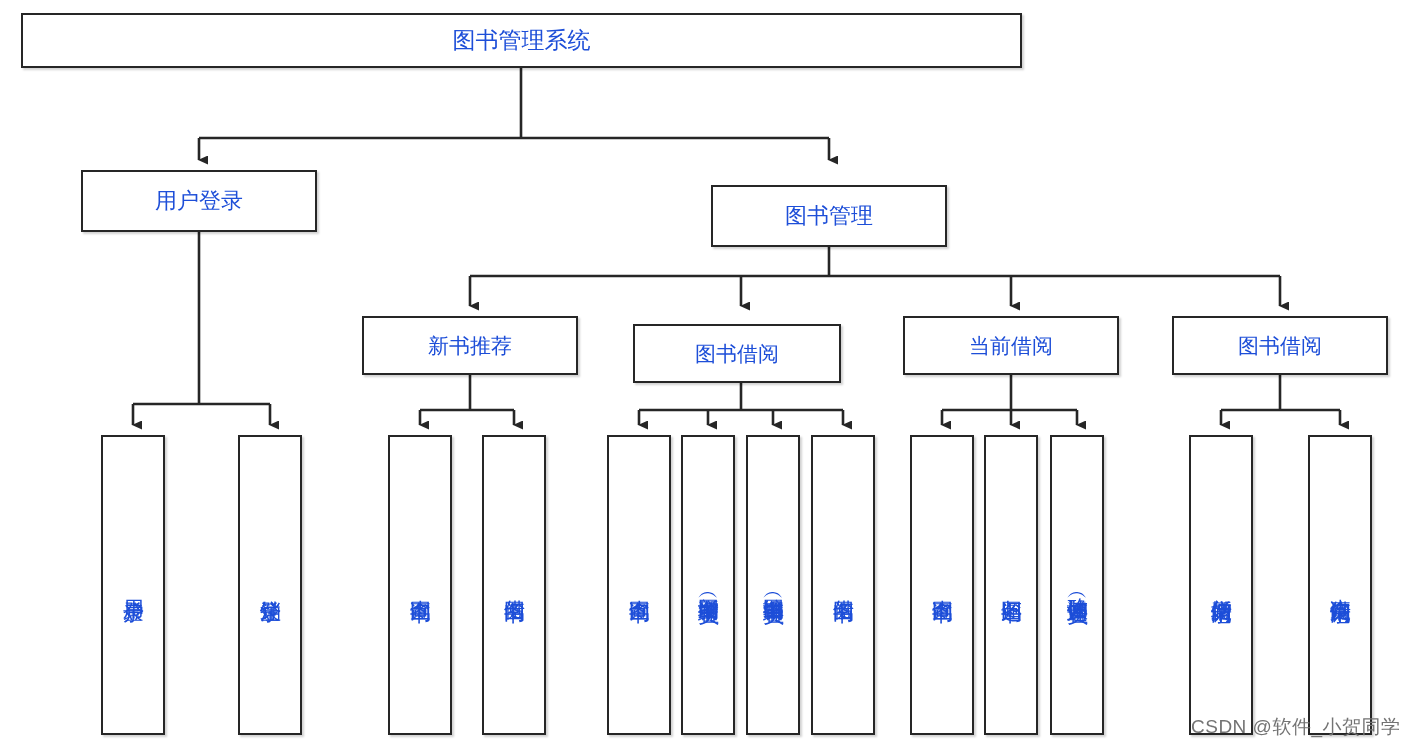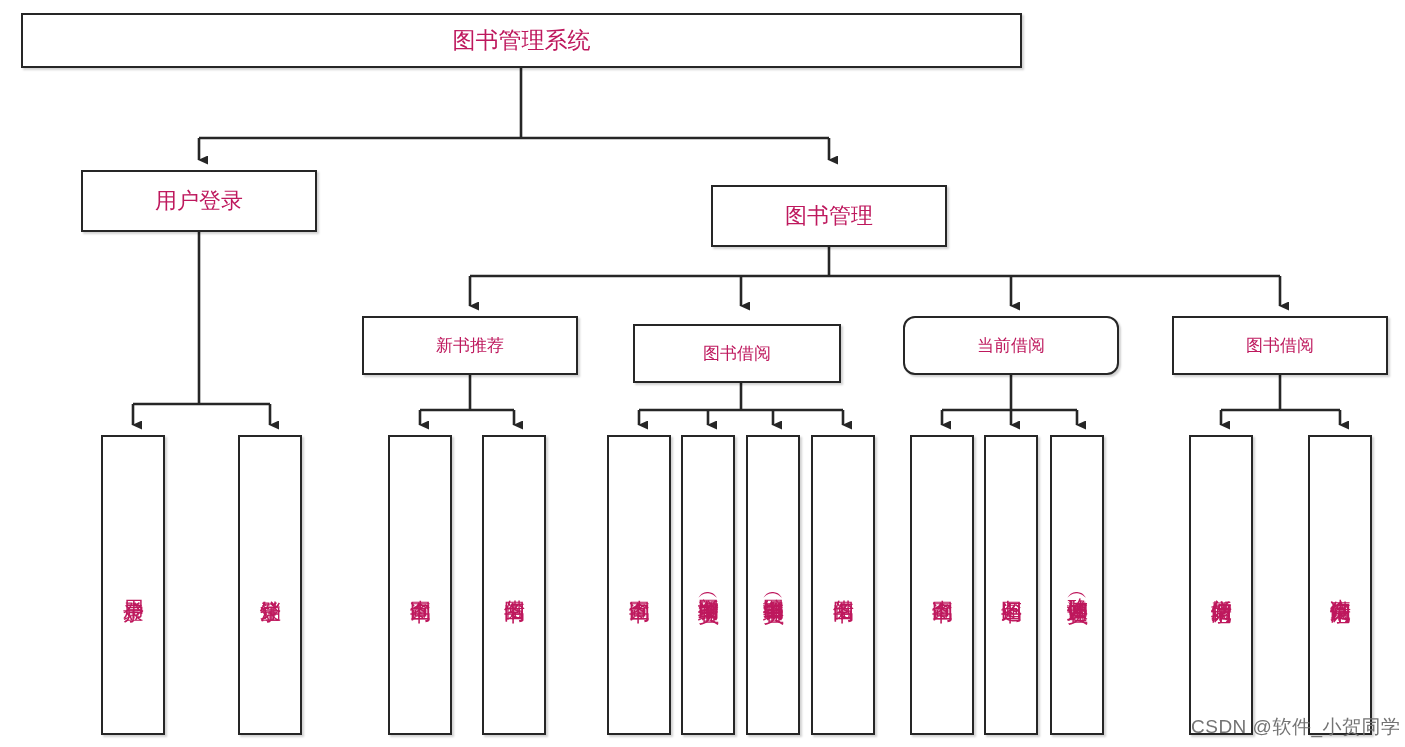--- a/index.html
+++ b/index.html
@@ -18,31 +18,31 @@
     overflow: hidden;
   }
   .node {
     position: absolute;
     box-sizing: border-box;
     border: 2.5px solid #262626;
     background: #ffffff;
     display: flex;
     align-items: center;
     justify-content: center;
-    color: #be185d;
+    color: #1d4ed8;
     box-shadow: 2px 2px 2px rgba(0,0,0,0.18);
   }
   .node.root {
     font-size: 23px;
   }
   .node.lvl1 {
     font-size: 22px;
   }
   .node.lvl2 {
-    font-size: 17px;
+    font-size: 21px;
   }
   .node.leaf {
     font-size: 21px;
     line-height: 1.18;
     letter-spacing: 1px;
     padding: 6px 0;
   }
   .vtext {
     writing-mode: vertical-rl;
     text-orientation: upright;
@@ -139,21 +139,21 @@
   <div class="node lvl1" style="left:711px; top:185px; width:236px; height:62px;">
     <span class="htext">图书管理</span>
   </div>
 
   <div class="node lvl2" style="left:362px; top:316px; width:216px; height:59px;">
     <span class="htext">新书推荐</span>
   </div>
   <div class="node lvl2" style="left:633px; top:324px; width:208px; height:59px;">
     <span class="htext">图书借阅</span>
   </div>
-  <div class="node lvl2" style="left:903px; top:316px; width:216px; height:59px;border-radius:12px;">
+  <div class="node lvl2" style="left:903px; top:316px; width:216px; height:59px;">
     <span class="htext">当前借阅</span>
   </div>
   <div class="node lvl2" style="left:1172px; top:316px; width:216px; height:59px;">
     <span class="htext">图书借阅</span>
   </div>
 
   <div class="node leaf" style="left:101px; top:435px; width:64px; height:300px;">
     <span class="vtext">用户登录</span>
   </div>
   <div class="node leaf" style="left:238px; top:435px; width:64px; height:300px;">

